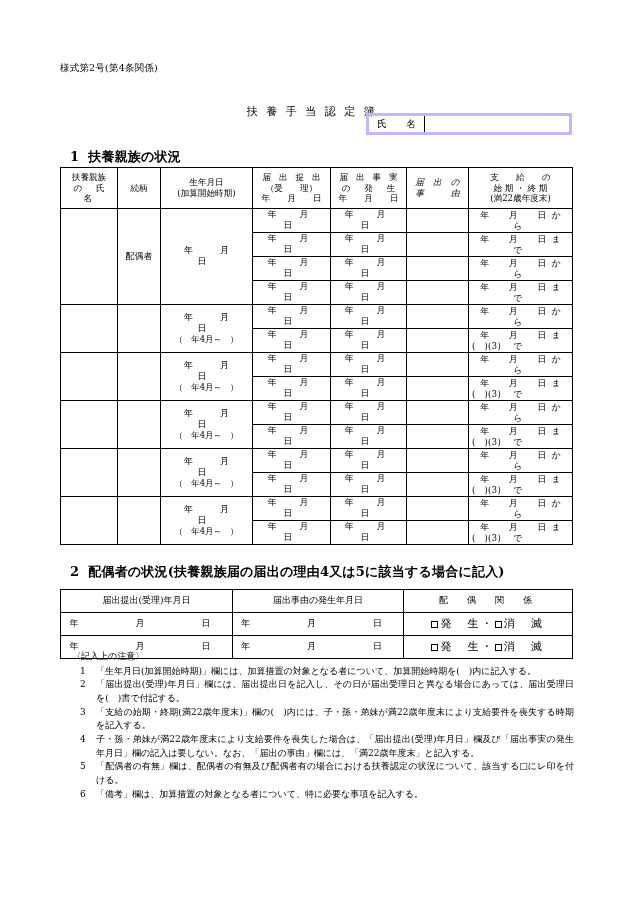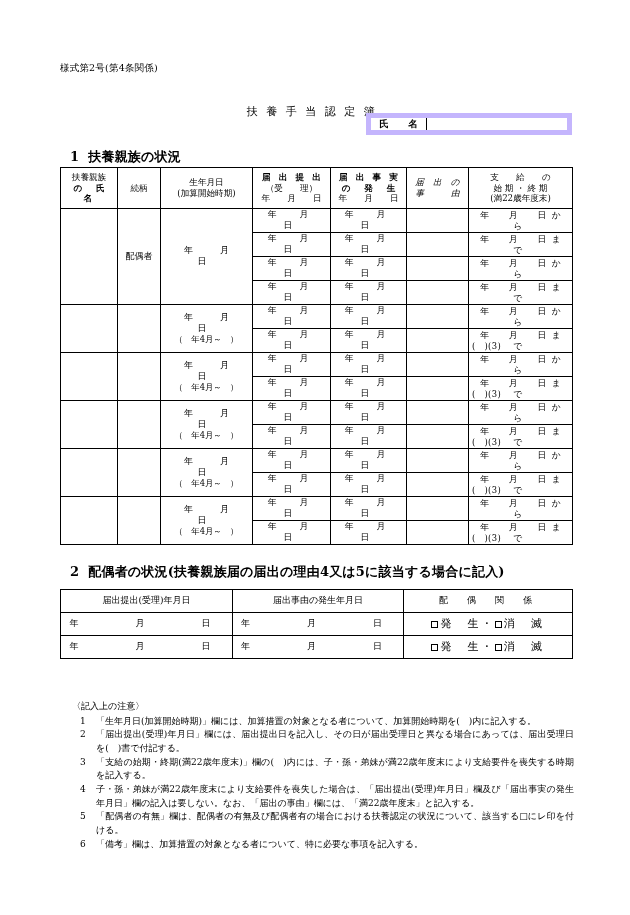--- a/index.html
+++ b/index.html
@@ -43,24 +43,23 @@
     white-space: nowrap;
   }
 
   
   .name-box {
     position: absolute;
     left: 366px;
     top: 113px;
     width: 206px;
     height: 22px;
-    border: 5px solid #c4b5fd;
+    border: 3px solid #c4b5fd;
     box-sizing: border-box;
     display: flex;
-    font-weight: bold;
   }
   .name-box .lbl {
     width: 56px;
     border-right: 1px solid #000;
     box-sizing: border-box;
     display: flex;
     align-items: center;
     justify-content: center;
     font-size: 9.5px;
     letter-spacing: 5px;
@@ -103,21 +102,21 @@
   }
 
   
   #tbl-kazoku {
     left: 60px;
     top: 167px;
     width: 512px;
   }
   #tbl-kazoku th { height: 40px; font-size: 8.6px; }
   .th-stack { display: block; }
-  .sp2 { letter-spacing: 2.6px; text-indent: 2.6px; font-weight: bold; }
+  .sp2 { letter-spacing: 2.6px; text-indent: 2.6px; }
   .sp3 { letter-spacing: 3.2px; text-indent: 3.2px; font-style: italic; }
 
   .r-date { height: 21px; }
   .cell-ymd { letter-spacing: 7px; text-indent: 7px; font-size: 8.8px; }
 
   
   .bd-line1 { display: block; letter-spacing: 9px; text-indent: 9px; }
   .bd-line2 { display: block; font-size: 8.4px; }
 
   
@@ -158,21 +157,21 @@
     box-sizing: border-box;
     vertical-align: -1px;
     margin-right: 2px;
   }
   .cbline { font-size: 11px; letter-spacing: 2.6px; }
 
   
   .notes {
     position: absolute;
     left: 72px;
-    top: 700px;
+    top: 650px;
     width: 502px;
     font-size: 9px;
     line-height: 1.52;
   }
   .notes-title {
     margin: 0 0 1px 0;
     font-size: 9px;
   }
   .note {
     position: relative;

